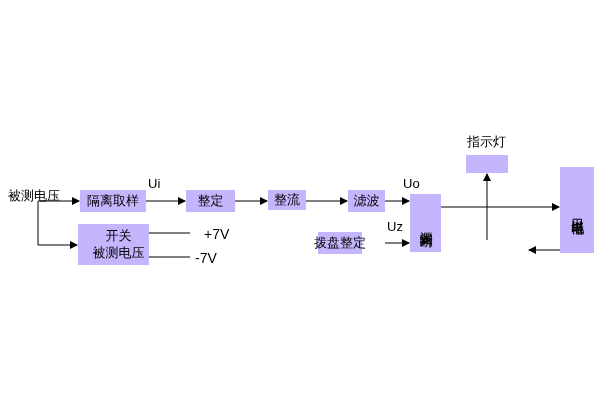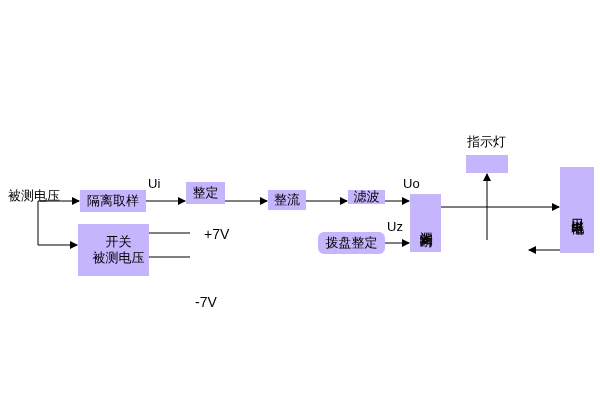--- a/index.html
+++ b/index.html
@@ -74,43 +74,43 @@
       <line x1="560" y1="250" x2="529" y2="250" marker-end="url(#ah)"></line>
     </g>
   </svg>
 
   <div class="lbl" style="left:8px; top:187px;font-family:Liberation Mono, monospace;">被测电压</div>
 
   <div class="box" style="left:80px; top:190px; width:66px; height:22px;">隔离取样</div>
 
   <div class="lbl sig" style="left:148px; top:176px;">Ui</div>
 
-  <div class="box" style="left:186px; top:182px; width:39px; height:22px;">整定</div>
+  <div class="box" style="left:186px; top:190px; width:49px; height:22px;">整定</div>
 
   <div class="box" style="left:268px; top:190px; width:38px; height:20px;">整流</div>
 
-  <div class="box" style="left:348px; top:190px; width:37px; height:14px;">滤波</div>
+  <div class="box" style="left:348px; top:190px; width:37px; height:22px;">滤波</div>
 
   <div class="lbl sig" style="left:403px; top:176px;">Uo</div>
 
   <div class="box vbox" style="left:410px; top:194px; width:31px; height:58px;">逻辑判断</div>
 
-  <div class="box" style="left:318px; top:232px; width:67px; height:22px;border-radius:6px;">拨盘整定</div>
+  <div class="box" style="left:318px; top:232px; width:44px; height:22px;">拨盘整定</div>
 
   <div class="lbl sig" style="left:387px; top:219px;">Uz</div>
 
-  <div class="box" style="left:78px; top:224px; width:71px; height:52px;padding-left:10px;">
+  <div class="box" style="left:78px; top:224px; width:71px; height:41px;padding-left:10px;">
     <div>
       <div>开关</div>
       <div>被测电压</div>
     </div>
   </div>
 
   <div class="lbl" style="left:195px; top:226px; font-size:14px;margin-left:9px;">+7V</div>
-  <div class="lbl" style="left:195px; top:250px; font-size:14px;margin-top:44px;">-7V</div>
+  <div class="lbl" style="left:195px; top:250px; font-size:14px;">-7V</div>
 
   <div class="lbl" style="left:467px; top:133px;">指示灯</div>
   <div class="box" style="left:466px; top:155px; width:42px; height:18px;"></div>
 
 
   <div class="box vbox" style="left:560px; top:167px; width:34px; height:86px;">出口继电器</div>
 
 </div>
 
 </body></html>

